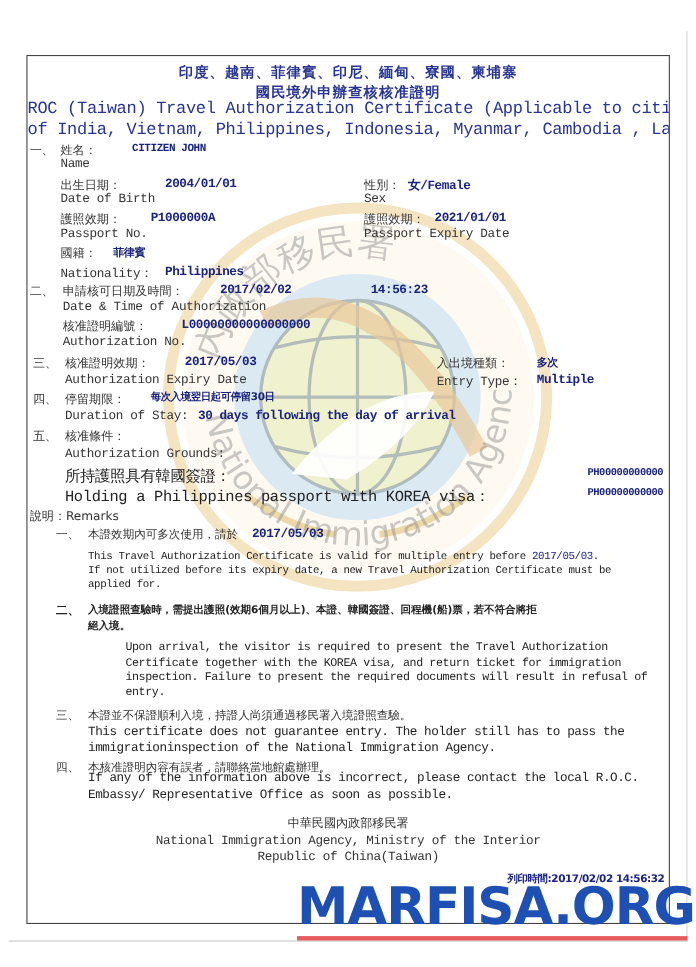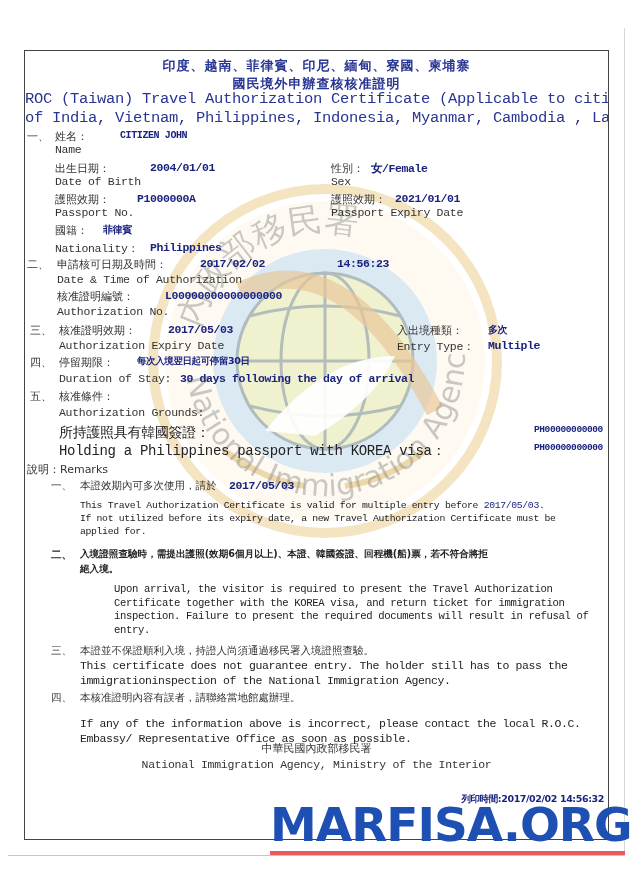--- a/index.html
+++ b/index.html
@@ -148,22 +148,23 @@
     <div class="abs remark-zh-b zh" style="left:55px;top:497px;font-size:9.6px;">入境證照查驗時，需提出護照(效期6個月以上)、本證、韓國簽證、回程機(船)票，若不符合將拒</div>
     <div class="abs remark-zh-b zh" style="left:55px;top:512px;font-size:9.6px;">絕入境。</div>
     <div class="abs small" style="left:55px;top:532px;width:478px;font-size:10.6px;line-height:13.5px;margin-left:34px;">Upon arrival, the visitor is required to present the Travel Authorization Certificate together with the KOREA visa, and return ticket for immigration inspection. Failure to present the required documents will result in refusal of entry.</div>
 
     <div class="abs remark-zh zh" style="left:26px;top:593px;">三、</div>
     <div class="abs remark-zh zh" style="left:55px;top:593px;">本證並不保證順利入境，持證人尚須通過移民署入境證照查驗。</div>
     <div class="abs remark-en" style="left:55px;top:607px;width:505px;">This certificate does not guarantee entry. The holder still has to pass the immigrationinspection of the National Immigration Agency.</div>
 
     <div class="abs remark-zh zh" style="left:26px;top:640px;">四、</div>
     <div class="abs remark-zh zh" style="left:55px;top:640px;">本核准證明內容有誤者，請聯絡當地館處辦理。</div>
-    <div class="abs remark-en" style="left:55px;top:665px;width:520px;">If any of the information above is incorrect, please contact the local R.O.C. Embassy/ Representative Office as soon as possible.</div>
+    <div class="abs remark-en" style="left:55px;top:649px;width:520px;">If any of the information above is incorrect, please contact the local R.O.C. Embassy/ Representative Office as soon as possible.</div>
 
     <div class="abs lbl zh" style="left:0;width:100%;text-align:center;top:690px;">中華民國內政部移民署</div>
     <div class="abs lbl-en" style="left:0;width:100%;text-align:center;top:707px;">National Immigration Agency,  Ministry of the Interior</div>
+    <div class="abs lbl-en" style="left:0;width:100%;text-align:center;top:722px;">Republic of China(Taiwan)</div>
     <div class="abs val zh" style="right:4px;top:742px;font-size:9.5px;">列印時間:2017/02/02 14:56:32</div>
   </div>
 </div>
 
 <div class="marfisa">MARFISA.ORG</div>
 <div class="marfisa-underline"></div>
 
 </body></html>

